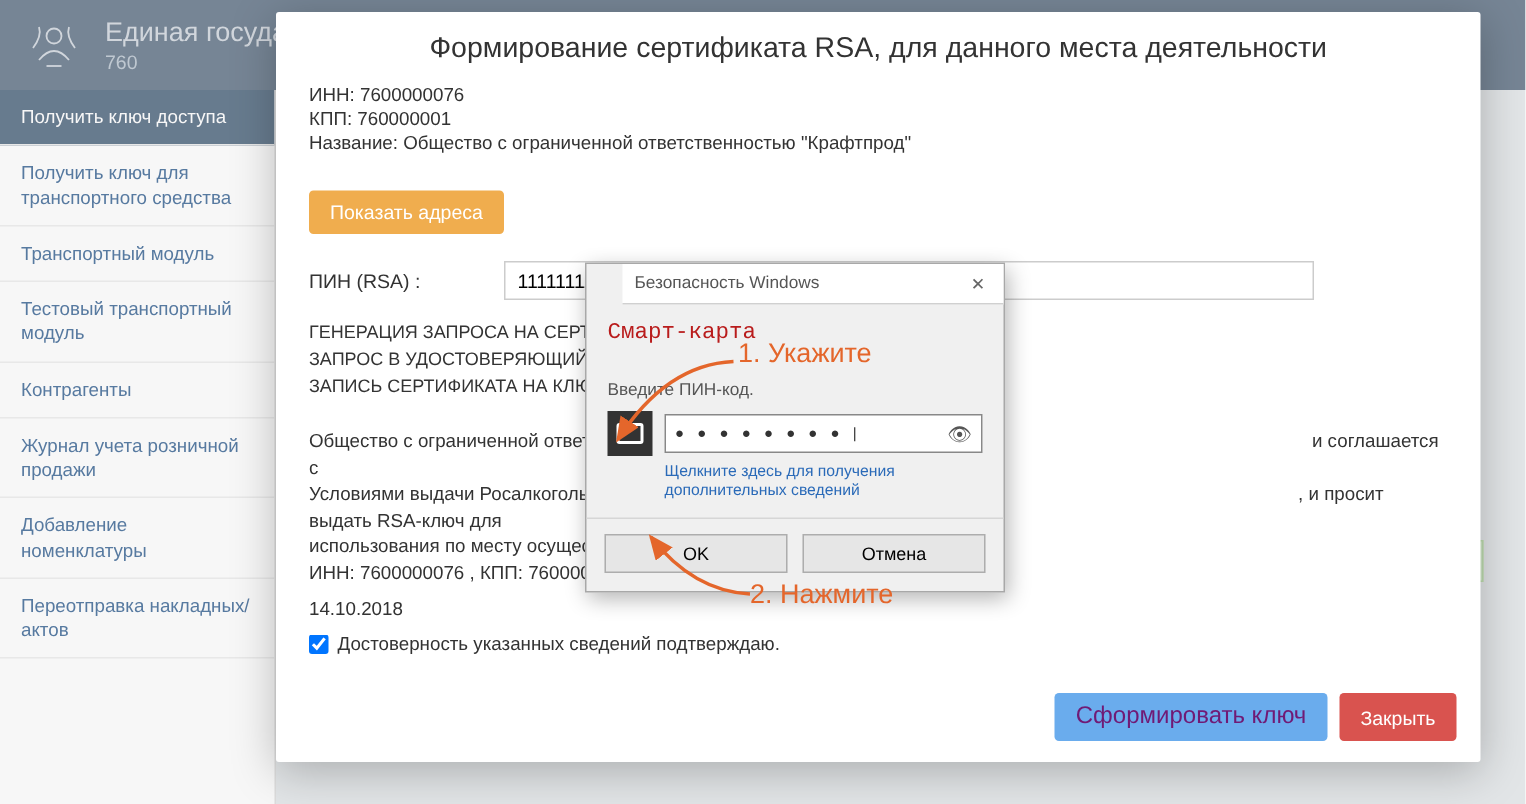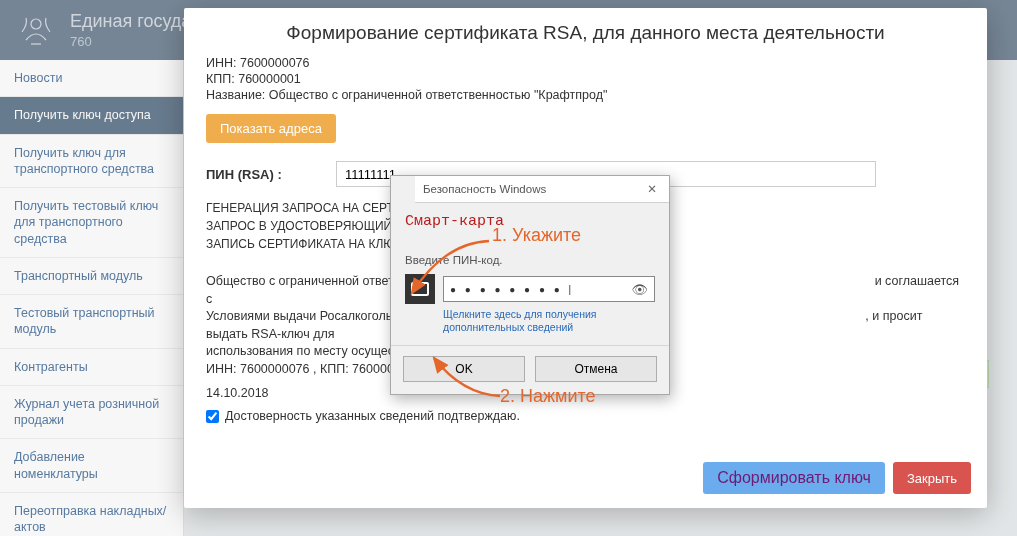--- a/index.html
+++ b/index.html
@@ -16,23 +16,23 @@
   .sidebar { width: 184px; background: #fff; border-right: 1px solid #e4e4e4; overflow-y: auto; font-size: 12.5px; }
   .side-item { padding: 10px 14px; color: #5a7ea6; cursor: pointer; border-bottom: 1px solid #f0f0f0; line-height: 1.3; }
   .side-item.active { background: #6b7f93; color: #fff; }
   .content { flex: 1; background: #eaedef; position: relative; }
 
   .modal-backdrop { position: absolute; inset: 0; background: rgba(0,0,0,0.03); }
   .modal { position: absolute; left: 184px; top: 8px; right: 30px; bottom: 28px; background: #fff; box-shadow: 0 6px 30px rgba(0,0,0,0.25); border-radius: 2px; display: flex; flex-direction: column; }
   .modal-head { padding: 14px 22px 6px; text-align: center; font-size: 19px; color: #333; font-weight: 400; }
   .modal-body { padding: 6px 22px 10px; font-size: 12.5px; color: #333; flex: 1; overflow: hidden; position: relative; }
   .modal-body .info-line { margin-bottom: 2px; }
-  .orange-btn { display: inline-block; background: #f0ad4e; color: #fff; padding: 7px 14px; font-size: 13px; border-radius: 3px; margin-top: 10px; cursor: pointer; border: none; }
+  .orange-btn { display: inline-block; background: #f0ad4e; color: #fff; padding: 7px 14px; font-size: 13px; border-radius: 3px; margin-top: 23px; cursor: pointer; border: none; }
   .pin-row { display: flex; align-items: center; margin-top: 18px; }
-  .pin-row label { width: 130px; font-weight: bold; font-size: 13px; }
+  .pin-row label { width: 130px; font-weight: normal; font-size: 13px; }
   .pin-row input { flex: 1; max-width: 540px; height: 26px; border: 1px solid #ccc; padding: 2px 8px; font-size: 13px; }
   .status-block { margin-top: 12px; font-size: 12px; }
   .status-block .st { margin-bottom: 2px; }
   .xmark { color: #d33; font-weight: bold; margin-left: 4px; font-size: 14px; }
   .agree-block { margin-top: 22px; font-size: 12.5px; line-height: 1.4; color: #333; }
   .date-line { margin-top: 8px; font-size: 12.5px; }
   .confirm-row { margin-top: 9px; font-size: 12.5px; display: flex; align-items: flex-end; }
   .confirm-row input { margin-right: 6px; }
 
   .modal-foot { padding: 10px 16px 14px; display: flex; justify-content: flex-end; gap: 8px; }
@@ -79,24 +79,22 @@
       </svg>
   </div>
   <div class="titles">
     <div class="t1">Единая государственная автоматизированная информационная система</div>
     <div class="t2">760</div>
   </div>
 </div>
 
 <div class="layout">
   <div class="sidebar">
-    <div class="side-item">Новости</div>
     <div class="side-item active">Получить ключ доступа</div>
     <div class="side-item">Получить ключ для транспортного средства</div>
-    <div class="side-item">Получить тестовый ключ для транспортного средства</div>
     <div class="side-item">Транспортный модуль</div>
     <div class="side-item">Тестовый транспортный модуль</div>
     <div class="side-item">Контрагенты</div>
     <div class="side-item">Журнал учета розничной продажи</div>
     <div class="side-item">Добавление номенклатуры</div>
     <div class="side-item">Переотправка накладных/актов</div>
 
   </div>
   <div class="content">
      <div class="result-hint"></div>

